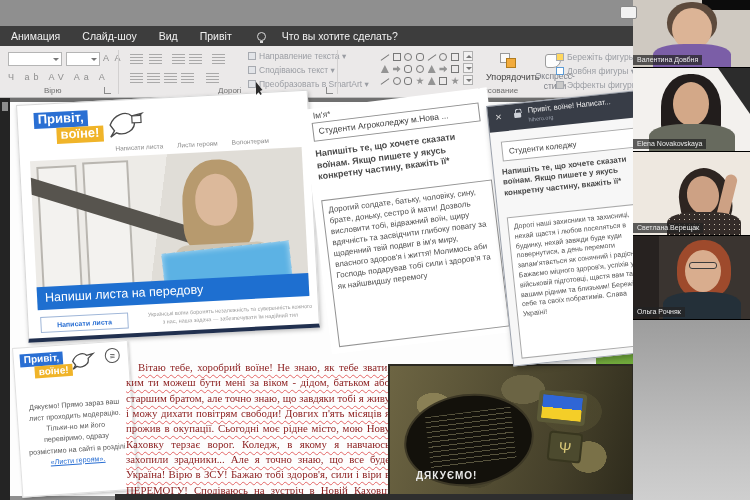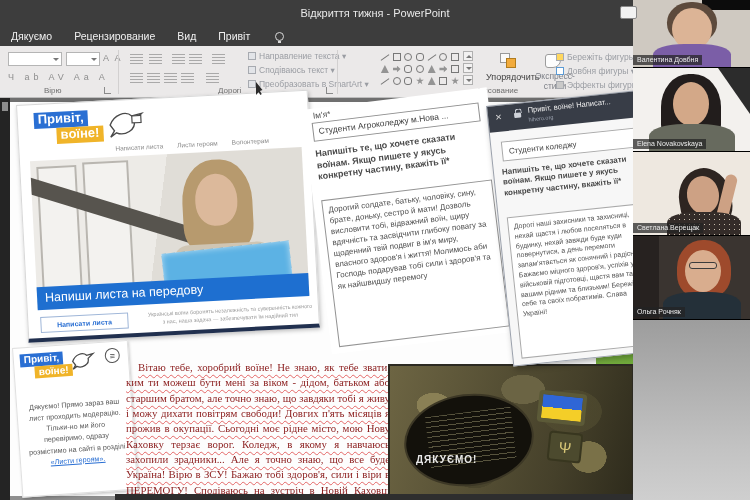--- a/index.html
+++ b/index.html
@@ -121,21 +121,21 @@
      radial-gradient(50px 36px at 75% 35%, #56513386 0 60%, transparent 61%),
      linear-gradient(105deg,#6d6543,#45402a 70%,#2e2b1c); }
   .flagpatch { position:absolute; left:148px; top:26px; width:48px; height:32px; border:4px solid #5c5a38; border-radius:4px;
      background:linear-gradient(#2f66d6 0 52%,#f4ce28 52% 100%); transform:rotate(6deg); }
   .tridentpatch { position:absolute; left:158px; top:66px; width:34px; height:30px; background:#4c4a2e; border:2px solid #38361f;
      border-radius:4px; transform:rotate(6deg); color:#d9c878; font-size:15px; text-align:center; line-height:27px; }
   .medallion { position:absolute; left:14px; top:28px; width:130px; height:92px; background:#13110b; border:2px solid #3d3826;
      border-radius:50%; transform:rotate(-7deg); overflow:hidden; }
   .medallion .lines { position:absolute; left:22px; top:16px; width:86px; height:52px;
      background:repeating-linear-gradient(#8f8a66 0 1px, transparent 1px 5px); opacity:.55; }
-  .vcap { position:absolute; left:26px; top:88px; color:#e9e9e9; font-weight:bold; font-size:10px; letter-spacing:1px; z-index:2; }
+  .vcap { position:absolute; left:26px; top:104px; color:#e9e9e9; font-weight:bold; font-size:10px; letter-spacing:1px; z-index:2; }
   .belowpanel { position:absolute; left:633px; top:320px; width:117px; height:180px;
      background:linear-gradient(#9d9d9d,#c2c2c2 70%,#cfcfcf); z-index:55; }
   
   .panel { position:absolute; left:633px; top:0; width:117px; height:320px; z-index:60; background:#000; }
   .tile { position:absolute; left:0; width:117px; overflow:hidden; border-bottom:1px solid #000; }
   .pname { position:absolute; left:0; bottom:2px; background:rgba(35,35,35,.72); color:#ececec; font-size:7px;
      padding:1px 4px 2px; white-space:nowrap; }
   .head { position:absolute; border-radius:50%; }
   .torso { position:absolute; border-radius:40% 40% 0 0; }
   .t1 { top:0; height:68px; background:#cfc9c1; }
@@ -160,29 +160,29 @@
   .t4 .hair { position:absolute; left:44px; top:4px; width:54px; height:58px; background:#9e4a2c; border-radius:48% 48% 40% 40%; }
   .t4 .head { left:52px; top:14px; width:36px; height:42px; background:#d9ad8e; }
   .t4 .glasses { position:absolute; left:56px; top:26px; width:28px; height:7px; border:1px solid #3c3c3c; border-radius:3px; background:rgba(255,255,255,.15); }
   .t4 .torso { left:30px; top:56px; width:78px; height:30px; background:#243039; }
 </style>
 </head>
 <body>
 
 <div id="screen">
 
-  <div class="titlebar">Відкриття тижня  -  PowerPoint</div>
   <div class="chip"></div>
 
   <div class="menubar">
-    <div class="menutab">Дякуємо</div>
-    <div class="menutab">Рецензирование</div>
+    <div class="menutab">Анимация</div>
+    <div class="menutab">Слайд-шоу</div>
     <div class="menutab">Вид</div>
     <div class="menutab">Привіт</div>
     <div class="bulb"></div>
+    <div class="menutab">Что вы хотите сделать?</div>
   </div>
 
   <div class="ribbon">
 
     <div class="combo" style="left:8px;top:6px;width:54px;"></div>
     <div class="combo" style="left:66px;top:6px;width:34px;"></div>
     <div class="fglyphs" style="left:103px;top:7px;">A A</div>
     <div class="fglyphs" style="left:8px;top:26px;letter-spacing:4px;">Ч ab AV Aa A</div>
     <div class="glabel" style="left:44px;">Вірю</div>
     <div class="launcher" style="left:104px;"></div>

